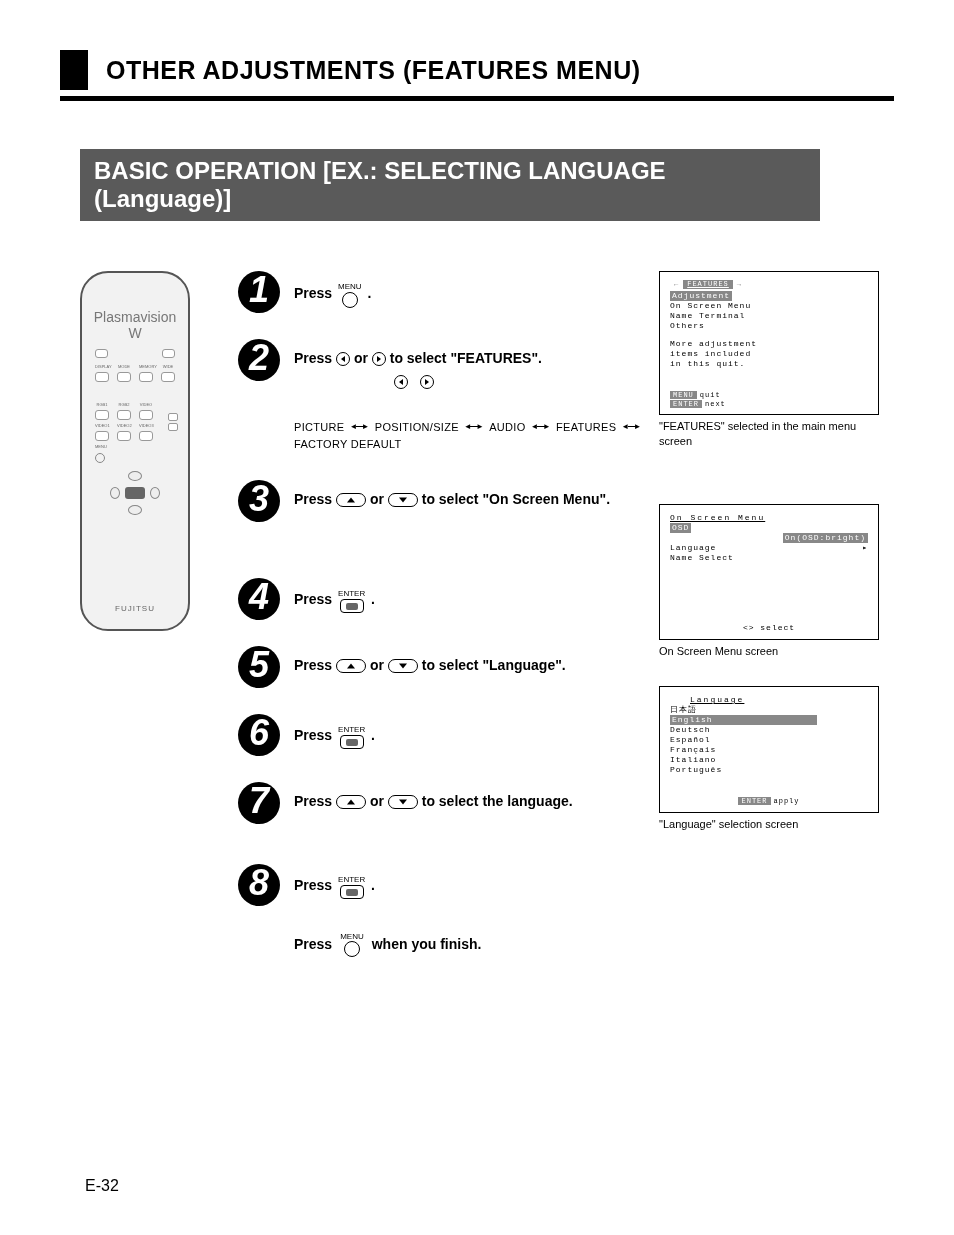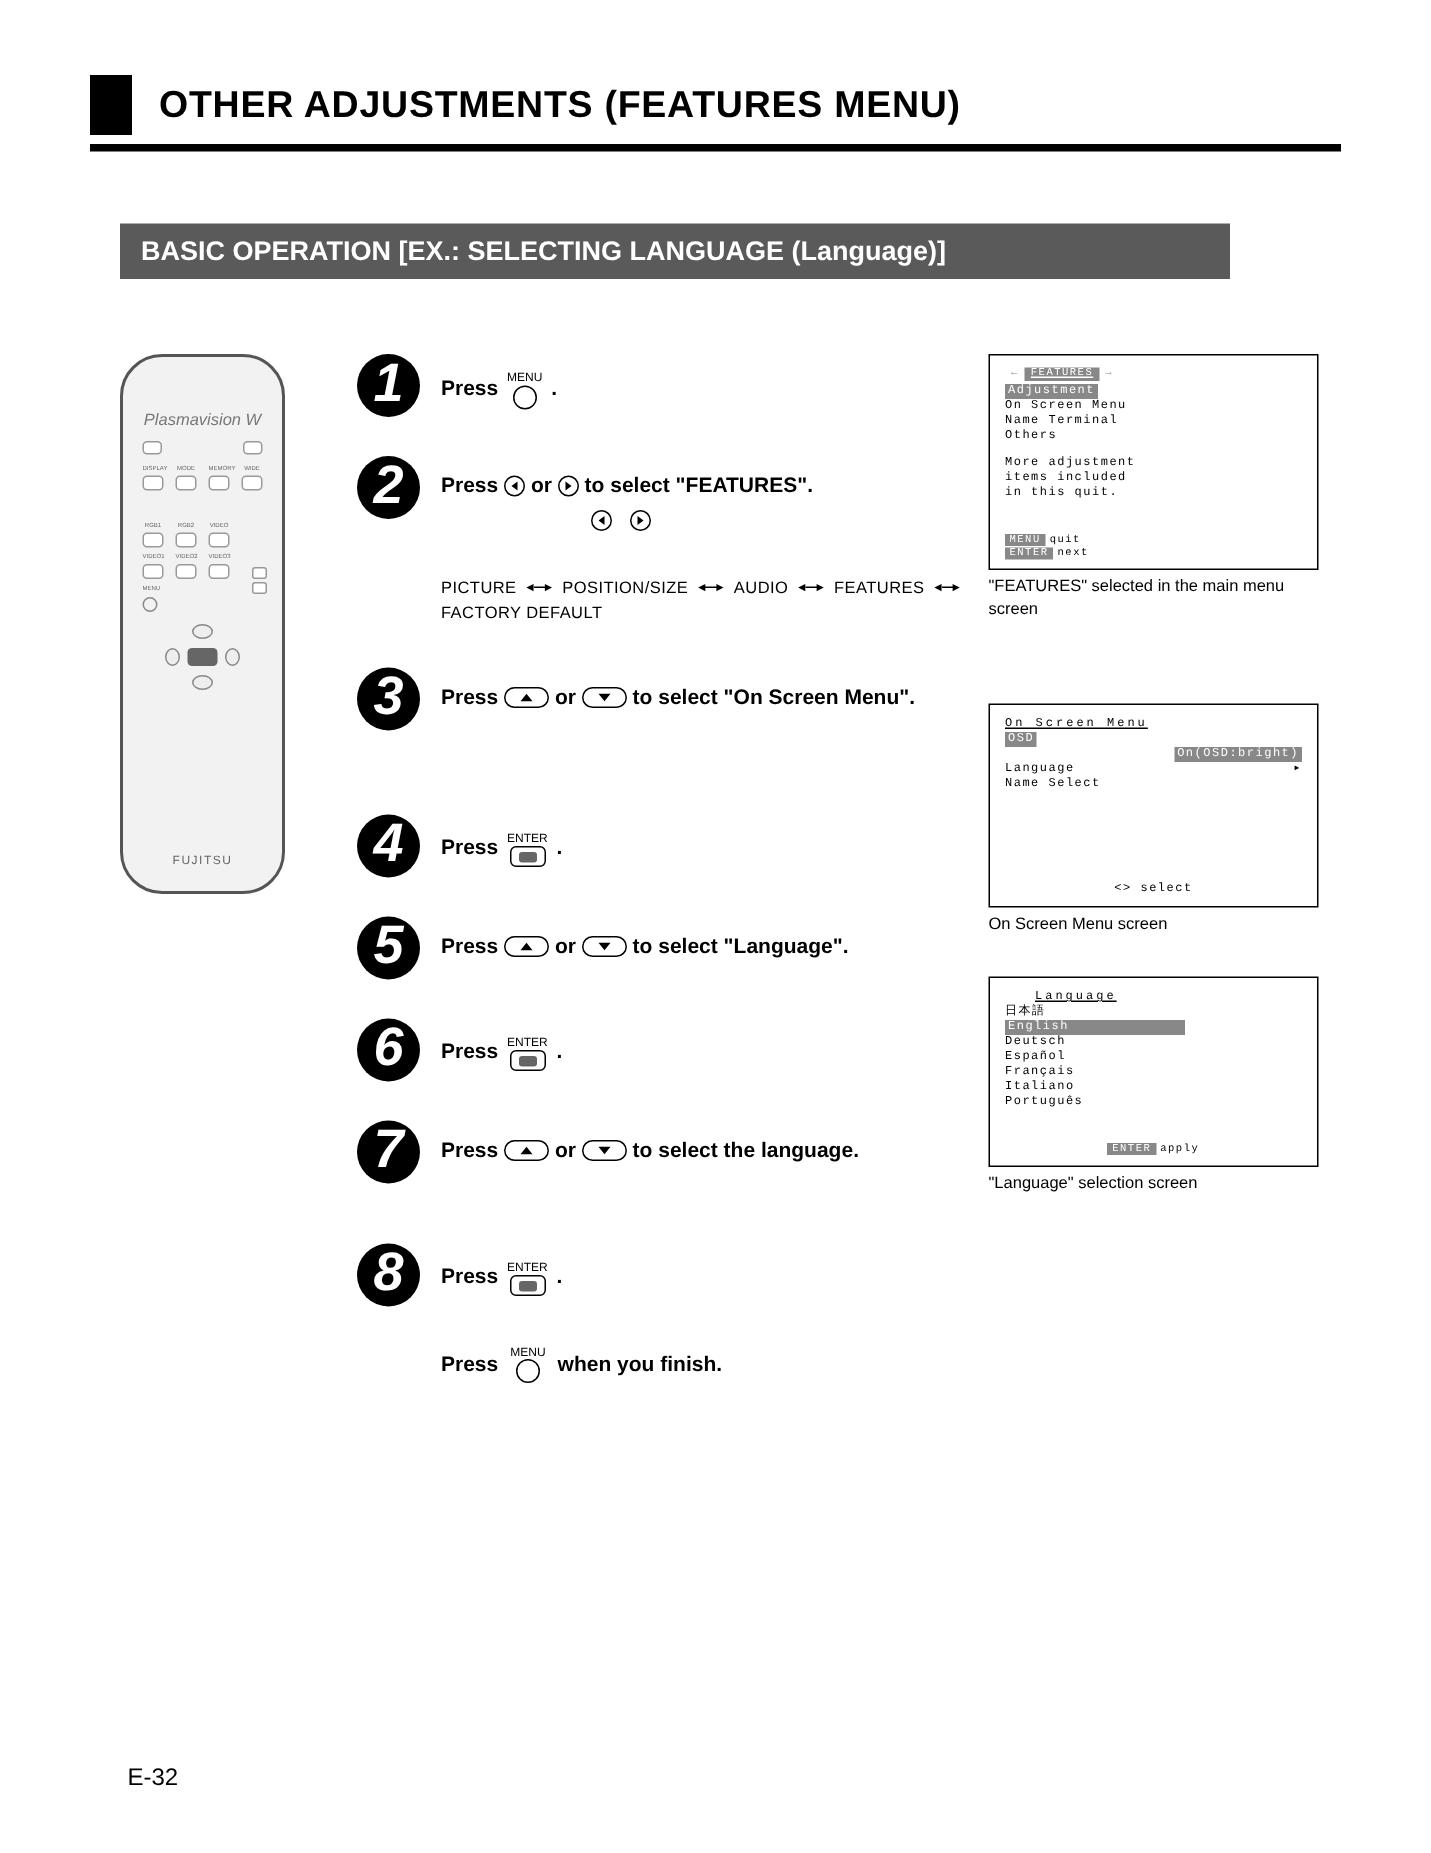--- a/index.html
+++ b/index.html
@@ -8,30 +8,30 @@
     background: #fff;
     width: 954px;
     height: 1235px;
     position: relative;
     padding: 50px 60px 40px 60px;
   }
   .title-bar { display: flex; align-items: center; margin-bottom: 6px; }
   .title-block { width: 28px; height: 40px; background: #000; margin-right: 18px; }
   .page-title { font-size: 25px; font-weight: bold; letter-spacing: 0.5px; }
   .title-underline { height: 5px; background: #000; margin-bottom: 48px; margin-top:4px;}
-  .subhead { background: #5a5a5a; color: #fff; font-weight: bold; font-size: 18px; padding: 8px 14px; margin-left: 20px; margin-bottom: 50px; width: 740px; }
+  .subhead { background: #5a5a5a; color: #fff; font-weight: bold; font-size: 24px; padding: 8px 14px; margin-left: 20px; margin-bottom: 50px; width: 740px; }
 
   .content { display: flex; align-items: flex-start; padding-left: 20px; }
   .remote-col { width: 140px; flex-shrink: 0; }
   .steps-col { flex: 1; padding-left: 18px; }
   .screens-col { width: 235px; flex-shrink: 0; }
 
   
   .remote { width: 110px; height: 360px; border: 2px solid #555; border-radius: 28px; background: #f2f2f2; padding: 36px 10px 18px; position: relative; }
-  .remote-brand { text-align: center; font-size: 11px; color: #777; font-style: italic; margin-bottom: 8px; }
+  .remote-brand { text-align: center; font-size: 14px; color: #777; margin-bottom: 8px; }
   .remote .row { display:flex; justify-content:space-between; margin:3px 3px; }
   .remote .btn { width: 14px; height: 10px; border: 1px solid #999; border-radius: 3px; background:#fff; }
   .remote .btn.sm { width:13px; height:9px;}
   .remote .lbl { font-size:4px; color:#666; text-align:center; width:14px; }
   .remote .pad { width: 54px; height: 48px; margin: 6px auto; position: relative; }
   .remote .pad .c { position:absolute; width:20px; height:12px; background:#666; border-radius:3px; left:17px; top:18px; }
   .remote .pad .u { position:absolute; width:14px; height:10px; border:1px solid #888; border-radius:50%; left:20px; top:2px; background:#eee;}
   .remote .pad .d { position:absolute; width:14px; height:10px; border:1px solid #888; border-radius:50%; left:20px; bottom:2px; background:#eee;}
   .remote .pad .l { position:absolute; width:10px; height:12px; border:1px solid #888; border-radius:50%; left:2px; top:18px; background:#eee;}
   .remote .pad .r { position:absolute; width:10px; height:12px; border:1px solid #888; border-radius:50%; right:2px; top:18px; background:#eee;}
@@ -280,21 +280,21 @@
       <div><span>Language</span><span class="arr-right">▸</span></div>
       <div>Name Select</div>
       <div style="height:60px;"></div>
       <div style="text-align:center;">&lt;&gt; select</div>
     </div>
     <div class="caption">On Screen Menu screen</div>
 
     <div class="screen">
       <div class="hdr" style="text-indent:20px;">Language</div>
       <div>日本語</div>
-      <div><span class="highlight" style="width:120px;">English</span></div>
+      <div><span class="highlight" style="width:147px;">English</span></div>
       <div>Deutsch</div>
       <div>Español</div>
       <div>Français</div>
       <div>Italiano</div>
       <div>Português</div>
       <div class="footer" style="text-align:center;"><span class="key">ENTER</span><span>apply</span></div>
     </div>
     <div class="caption">"Language" selection screen</div>
   </div>
 </div>

